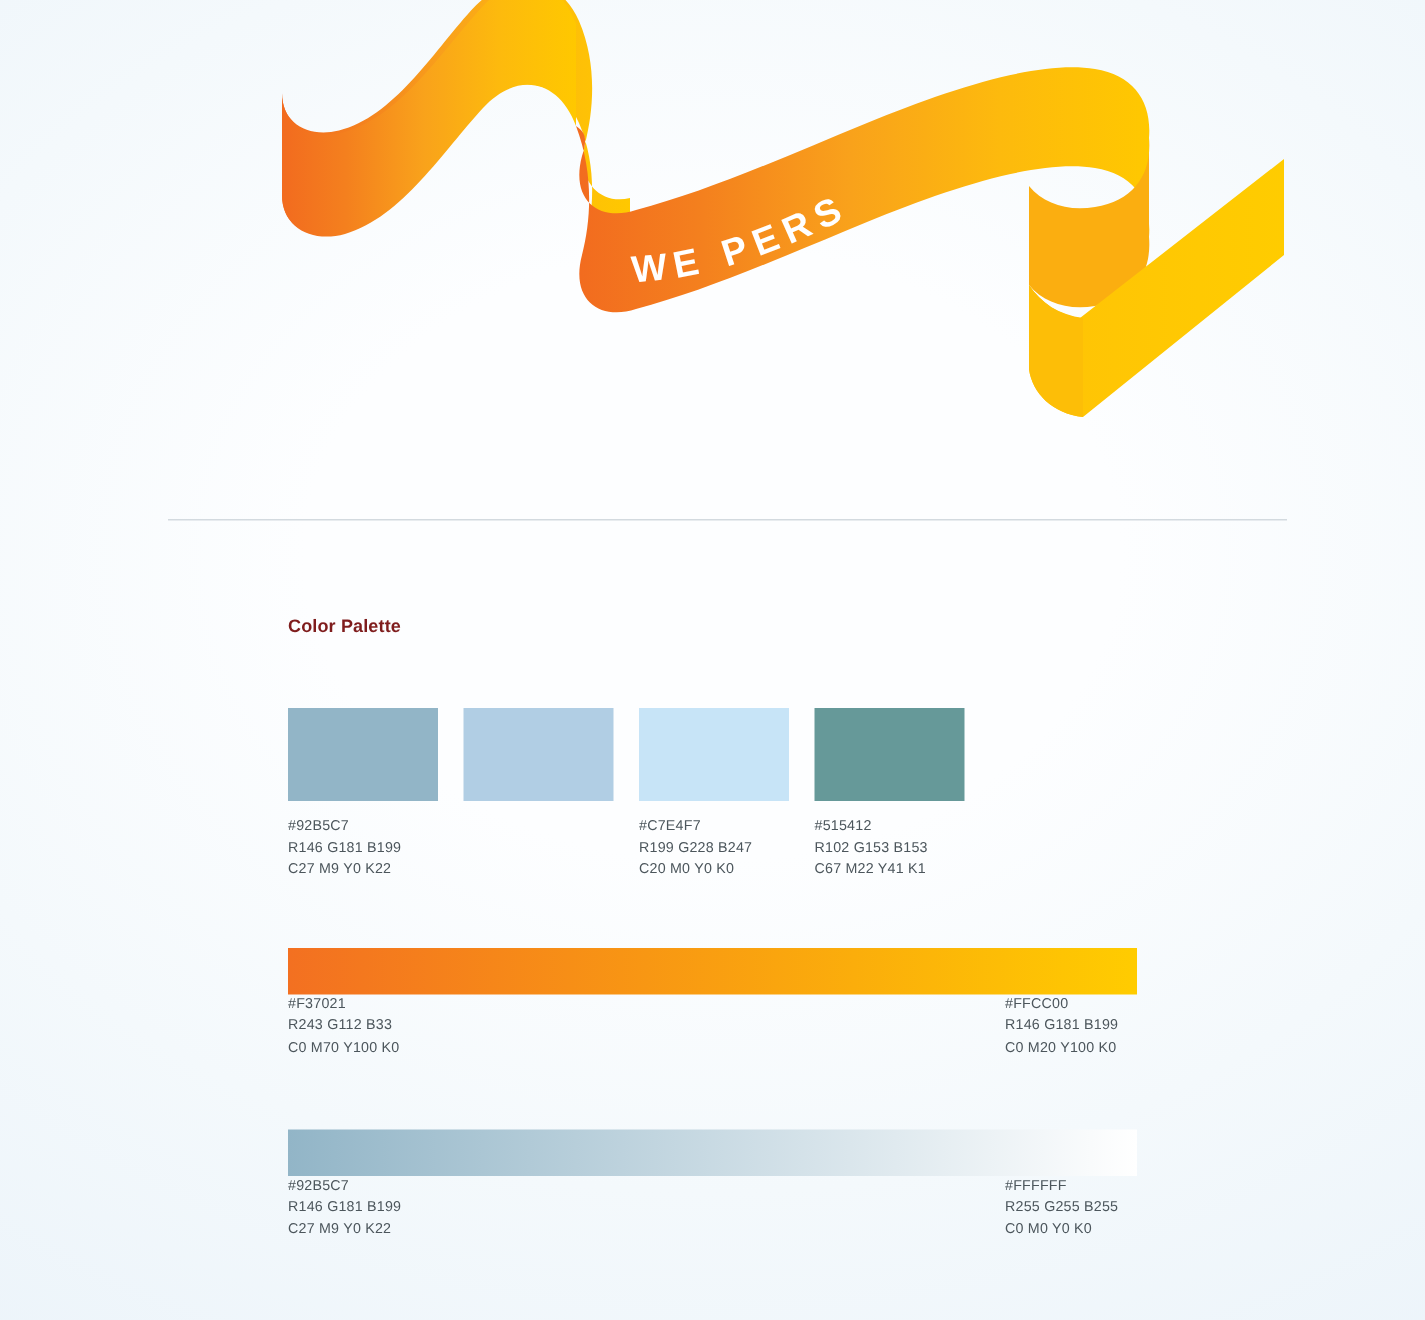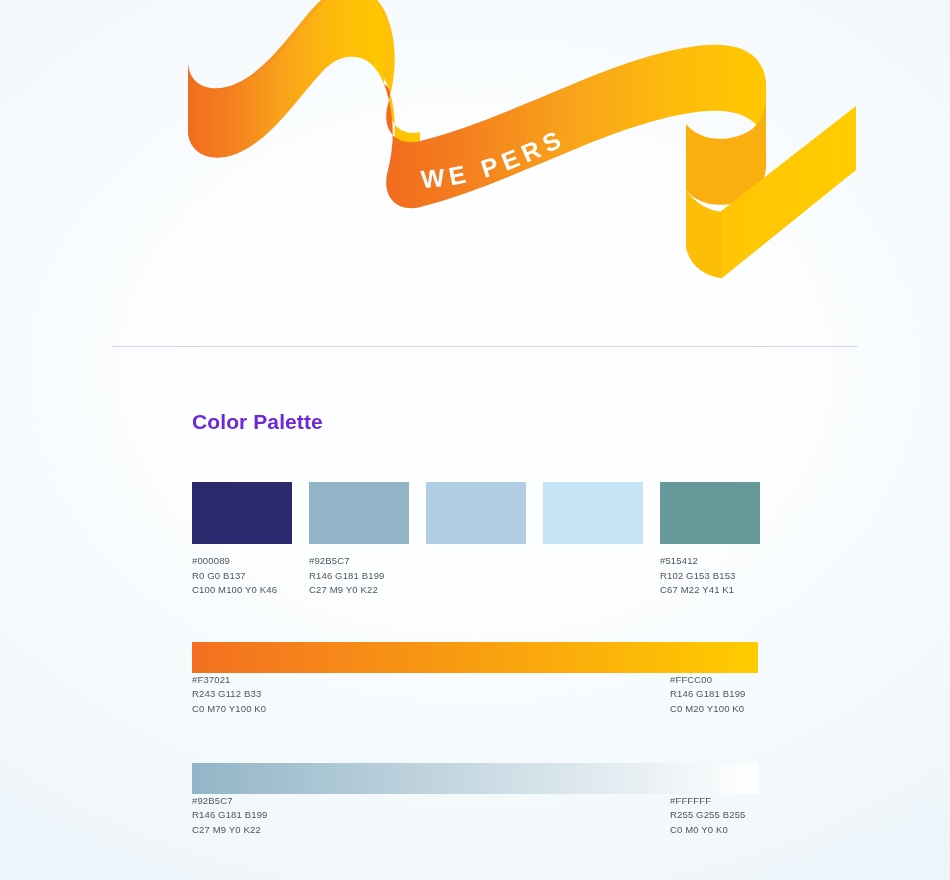--- a/index.html
+++ b/index.html
@@ -62,23 +62,23 @@
   }
 
   
   .palette {
     position: absolute;
     left: 192px;
     top: 410px;
     width: 566px;
   }
   .section-title {
-    font-size: 21px;
+    font-size: 12px;
     font-weight: bold;
-    color: #6d28d9;
+    color: #7f1d1d;
     letter-spacing: 0.1px;
     margin: 0 0 48px 0;
   }
 
   
   .swatch-row {
     display: flex;
     gap: 17px;
   }
   .swatch-cell {
@@ -224,44 +224,41 @@
 </div>
 
 <div class="divider"></div>
 
 <div class="palette">
 
   <h2 class="section-title">Color Palette</h2>
 
   <div class="swatch-row">
 
-    <div class="swatch-cell">
-      <div class="swatch-chip" style="background:#2b2a6e"></div>
-      <div class="swatch-meta">
-        <div>#000089</div>
-        <div>R0 G0 B137</div>
-        <div>C100 M100 Y0 K46</div>
-      </div>
-    </div>
 
     <div class="swatch-cell">
       <div class="swatch-chip" style="background:#92b5c7"></div>
       <div class="swatch-meta">
         <div>#92B5C7</div>
         <div>R146 G181 B199</div>
         <div>C27 M9 Y0 K22</div>
       </div>
     </div>
 
     <div class="swatch-cell">
       <div class="swatch-chip" style="background:#b1cee4"></div>
     </div>
 
     <div class="swatch-cell">
       <div class="swatch-chip" style="background:#c7e4f7"></div>
+      <div class="swatch-meta">
+        <div>#C7E4F7</div>
+        <div>R199 G228 B247</div>
+        <div>C20 M0 Y0 K0</div>
+      </div>
     </div>
 
     <div class="swatch-cell">
       <div class="swatch-chip" style="background:#669999"></div>
       <div class="swatch-meta">
         <div>#515412</div>
         <div>R102 G153 B153</div>
         <div>C67 M22 Y41 K1</div>
       </div>
     </div>

